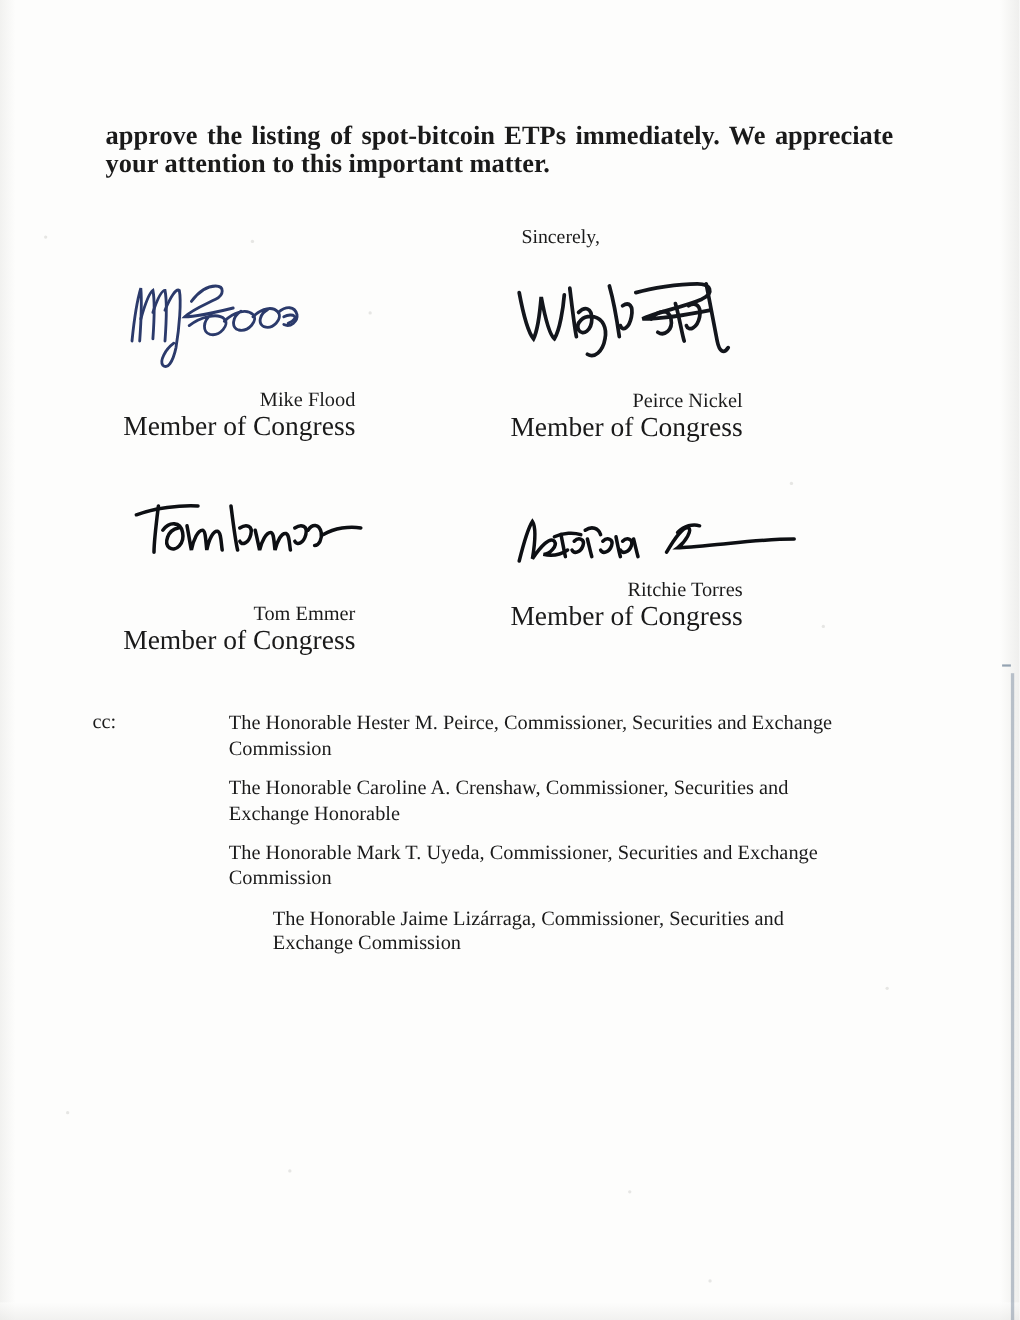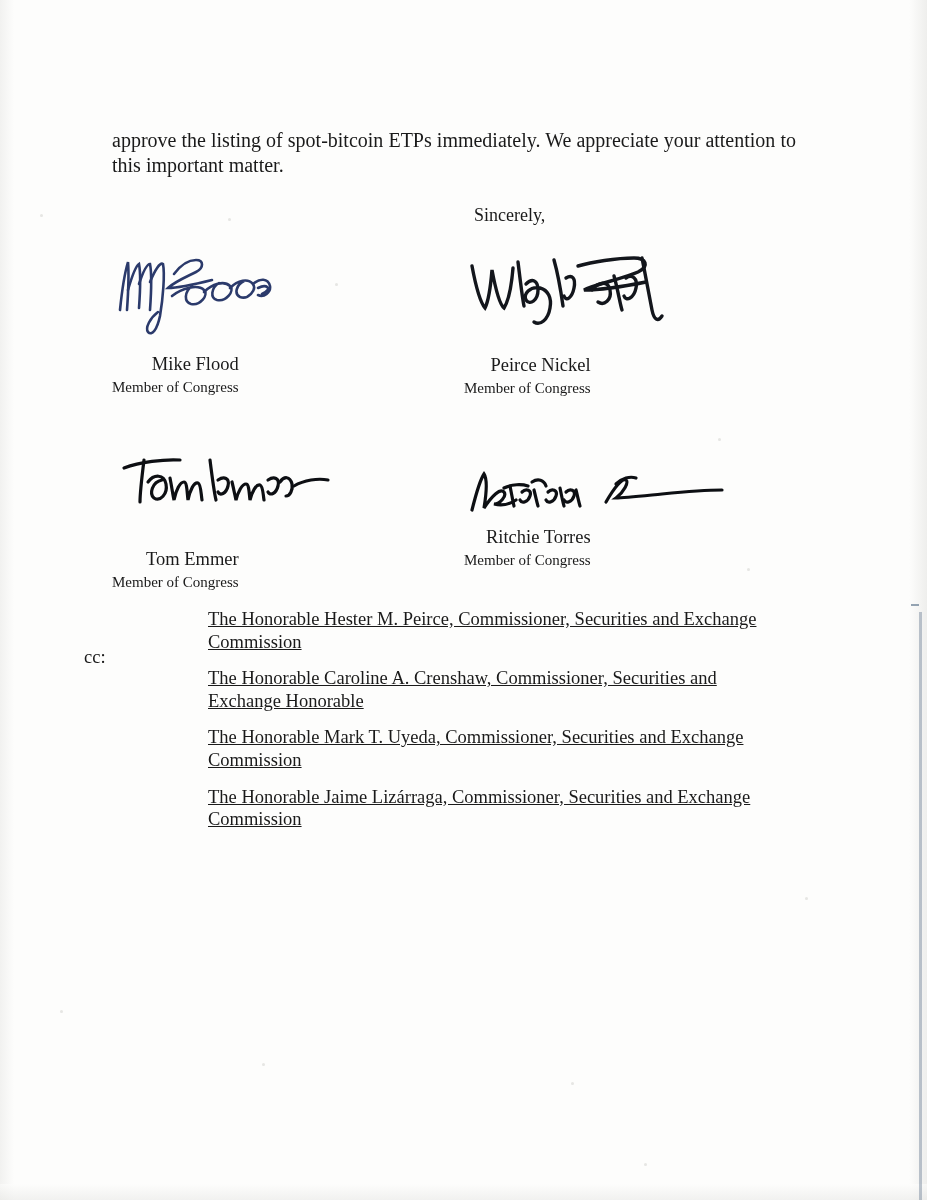--- a/index.html
+++ b/index.html
@@ -55,72 +55,72 @@
     position: absolute;
     right: 5px;
     top: 612px;
     width: 3px;
     height: 590px;
     background: #6f8096;
     opacity: .45;
   }
 
   .para {
-    font-size: 20px;
+    font-size: 24px;
     line-height: 25px;
     text-align: justify;
     text-justify: inter-word;
-    margin: 16px;
+    margin: 0;
+    font-weight: bold;
   }
   .para-wrap { position: absolute; left: 96px; top: 112px; width: 716px; }
 
   .sincerely {
     position: absolute;
     left: 474px;
     top: 205px;
     font-size: 18px;
   }
 
   .sig-block { position: absolute; }
   .sig-name {
     font-size: 18.5px;
     line-height: 23px;
     white-space: nowrap;
     text-align: right;
   }
   .sig-title {
-    font-size: 15px;
+    font-size: 25px;
     line-height: 23px;
     white-space: nowrap;
   }
   .sig-image {
     position: absolute;
     pointer-events: none;
   }
 
   
   .cc-label {
     position: absolute;
     left: 84px;
     top: 647px;
     font-size: 18.5px;
   }
   .cc-list {
     position: absolute;
     left: 208px;
-    top: 608px;
+    top: 647px;
     width: 560px;
-    text-decoration: underline;
   }
   .cc-item {
     font-size: 18.5px;
     line-height: 22.6px;
     margin-bottom: 14px;
   }
-  .cc-item:last-child { margin-bottom: 0; }
+  .cc-item:last-child { margin-bottom: 0; margin-left: 40px; }
 
   
   .speck {
     position: absolute;
     background: #cfcfcb;
     border-radius: 50%;
     opacity: .5;
   }
 </style>
 </head>

